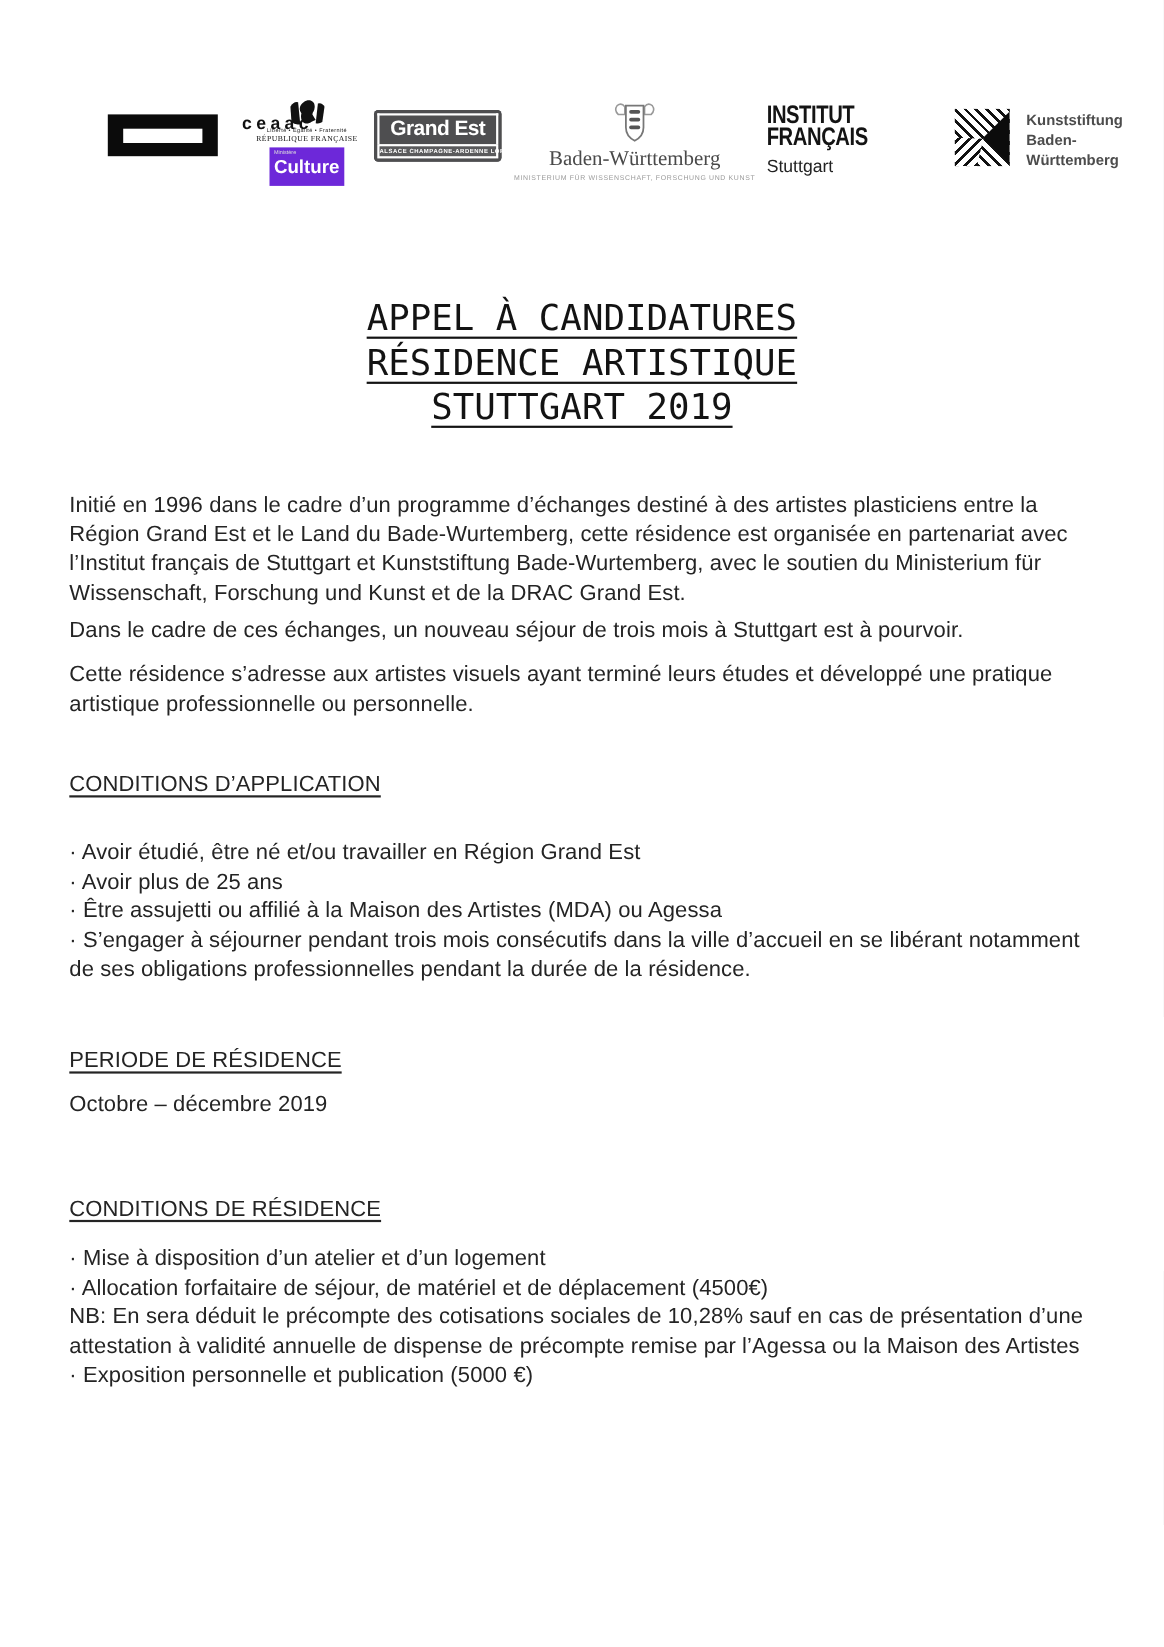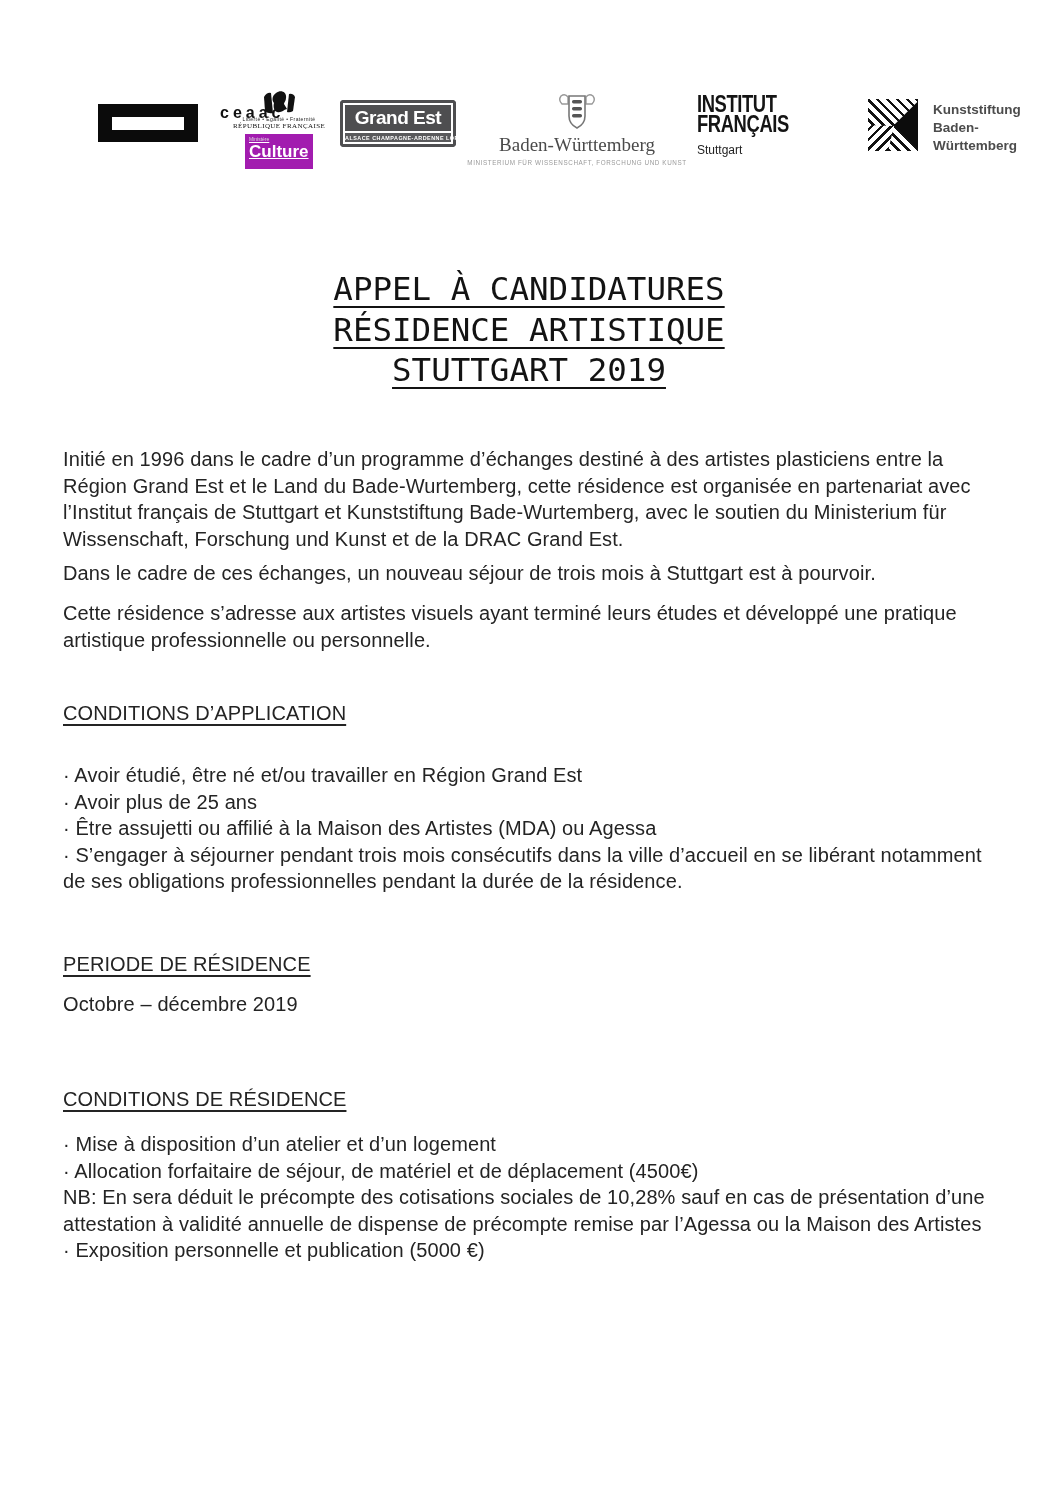--- a/index.html
+++ b/index.html
@@ -17,42 +17,42 @@
   
   .ceaac{left:70px;top:104px;display:flex;align-items:flex-start;padding-left:28px;}
   .ceaac-rect{width:100px;height:38px;background:#0b0b0b;display:flex;align-items:center;justify-content:center;}
   .ceaac-bar{width:72px;height:13px;background:#ffffff;}
   .ceaac-text{margin-left:22px;font-size:16px;font-weight:bold;letter-spacing:4px;color:#111;}
   
   .culture{left:245px;top:84px;width:68px;}
   .culture-top{height:46px;display:flex;flex-direction:column;align-items:center;justify-content:flex-end;}
   .culture-motto{font-size:5px;color:#222;letter-spacing:0.4px;white-space:nowrap;}
   .culture-rf{font-family:"Liberation Serif",serif;font-size:7px;letter-spacing:0.4px;color:#111;white-space:nowrap;}
-  .culture-block{margin-top:4px;background:#a21caf;color:#fff;height:32px;padding:2px 3px 1px 4px;overflow:hidden;text-decoration:underline;}
+  .culture-block{margin-top:4px;background:#6d28d9;color:#fff;height:32px;padding:2px 3px 1px 4px;overflow:hidden;}
   .culture-min{font-size:5px;color:#dcdcdc;}
   .culture-word{font-size:17px;font-weight:bold;letter-spacing:0px;line-height:20px;}
   
   .grandest{left:340px;top:100px;width:116px;height:47px;background:#4e4e50;border-radius:4px;
     box-shadow:inset 0 0 0 2px #4e4e50;display:flex;flex-direction:column;}
   .grandest-title{flex:1;margin:3px 3px 0 3px;border:2px solid #fff;border-bottom:none;
     display:flex;align-items:center;justify-content:center;
     color:#fff;font-weight:bold;font-size:19px;letter-spacing:-0.5px;transform-origin:center;}
   .grandest-sub{margin:0 3px 3px 3px;border:2px solid #fff;border-top:2px solid #fff;
     background:#5a5a5c;color:#fff;font-size:5.4px;letter-spacing:0.5px;text-align:center;
     padding:2px 0 1px 0;white-space:nowrap;font-weight:bold;}
   
   .bawu{left:478px;top:88px;width:198px;display:flex;flex-direction:column;align-items:center;}
   .bawu-crest{height:44px;display:flex;align-items:flex-end;}
   .bawu-name{font-family:"Liberation Serif",serif;font-size:19px;color:#4a4a4a;margin-top:2px;white-space:nowrap;}
   .bawu-sub{font-size:6.3px;color:#9a9a9a;letter-spacing:0.6px;margin-top:3px;white-space:nowrap;}
   
   .institut{left:697px;top:95px;}
   .institut-main{font-weight:bold;font-size:23px;line-height:19.5px;color:#141414;
     transform:scaleX(0.80);transform-origin:left top;letter-spacing:-0.5px;white-space:nowrap;}
-  .institut-city{font-size:12px;color:#222;margin-top:9px;}
+  .institut-city{font-size:16px;color:#222;margin-top:9px;}
   
   .kunst{left:868px;top:99px;display:flex;align-items:flex-start;}
   .kunst-square{position:relative;width:52px;height:52px;overflow:hidden;background:
     repeating-linear-gradient(45deg,#121212 0 2.5px,#ffffff 2.5px 7px);}
   .kunst-square .alt{position:absolute;inset:0;background:
     repeating-linear-gradient(-45deg,#121212 0 2.5px,#ffffff 2.5px 7px);
     clip-path:polygon(0 100%,0 50%,52% 52%,40% 100%);}
   .kunst-square .tri{position:absolute;inset:0;background:#0c0c0c;
     clip-path:polygon(52% 50%,100% 4%,100% 96%);}
   .kunst-text{margin-left:15px;font-size:13.5px;font-weight:bold;color:#4c4c4c;line-height:18px;margin-top:2px;}

